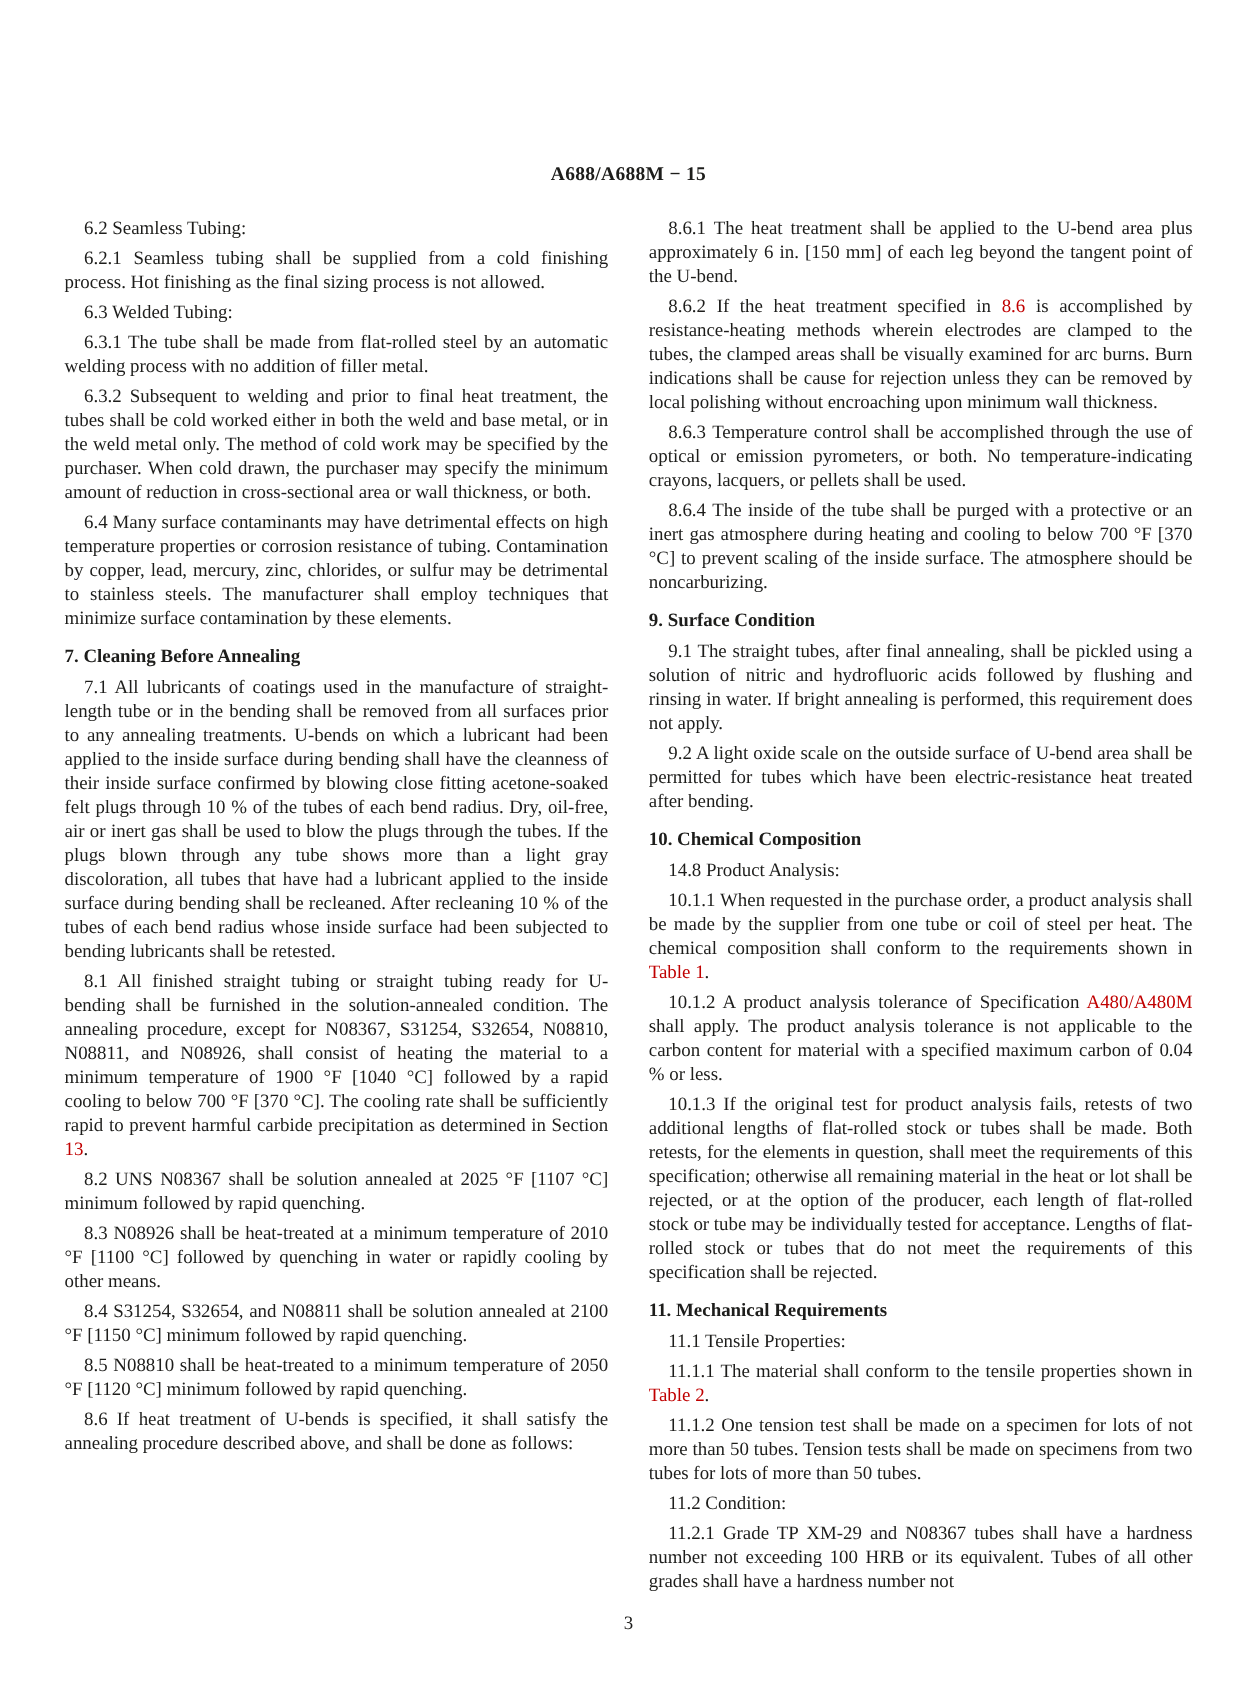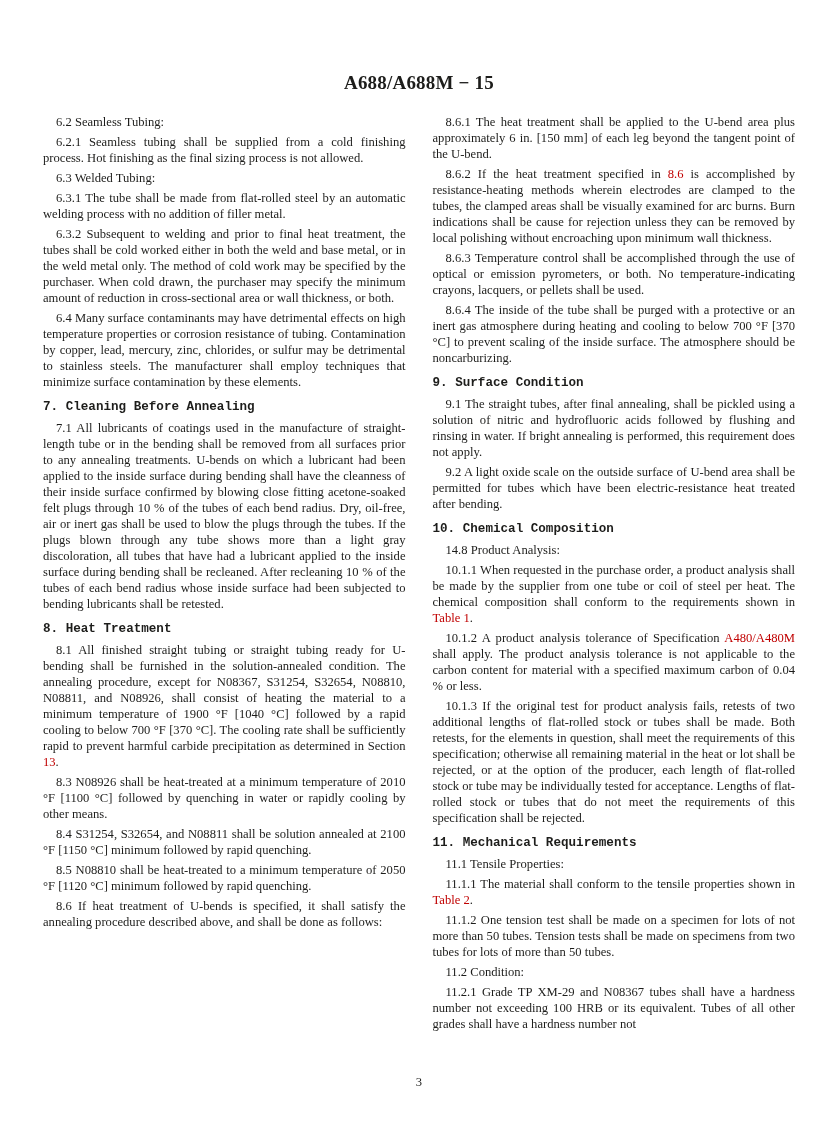--- a/index.html
+++ b/index.html
@@ -14,22 +14,23 @@
     background: #ffffff;
     font-family: "Liberation Serif", "DejaVu Serif", serif;
     color: #1d1d1b;
     overflow: hidden;
     box-sizing: border-box;
   }
   .header {
     padding-top: 72px;
     text-align: center;
     font-weight: bold;
-    font-size: 19px;
+    font-size: 13px;
     letter-spacing: 0.2px;
+    margin-top: 36px;
   }
   .columns {
     display: flex;
     gap: 27px;
     padding: 20px 43px 0 43px;
     box-sizing: border-box;
   }
   .col {
     flex: 1 1 0;
     min-width: 0;
@@ -41,21 +42,20 @@
     margin: 0 0 4px 0;
     text-indent: 13px;
   }
   .col h3.heading {
     font-size: 12.6px;
     line-height: 16px;
     font-weight: bold;
     text-align: left;
     text-indent: 0;
     margin: 9px 0 5px 0;
-    font-family: Liberation Mono, monospace;
   }
   .run-i { }
   .run-l { color: var(--link-color, #c00000); }
   .footer {
     position: absolute;
     bottom: 32px;
     left: 0;
     right: 0;
     text-align: center;
     font-size: 12.6px;
@@ -70,22 +70,22 @@
   <div class="columns">
     <div class="col">
         <p class="para"><span>6.2 </span><span class="run-i">Seamless Tubing:</span></p>
         <p class="para"><span>6.2.1 Seamless tubing shall be supplied from a cold finishing process. Hot finishing as the final sizing process is not allowed.</span></p>
         <p class="para"><span>6.3 </span><span class="run-i">Welded Tubing:</span></p>
         <p class="para"><span>6.3.1 The tube shall be made from flat-rolled steel by an automatic welding process with no addition of filler metal.</span></p>
         <p class="para"><span>6.3.2 Subsequent to welding and prior to final heat treatment, the tubes shall be cold worked either in both the weld and base metal, or in the weld metal only. The method of cold work may be specified by the purchaser. When cold drawn, the purchaser may specify the minimum amount of reduction in cross-sectional area or wall thickness, or both.</span></p>
         <p class="para"><span>6.4 Many surface contaminants may have detrimental effects on high temperature properties or corrosion resistance of tubing. Contamination by copper, lead, mercury, zinc, chlorides, or sulfur may be detrimental to stainless steels. The manufacturer shall employ techniques that minimize surface contamination by these elements.</span></p>
         <h3 class="heading"><span>7. Cleaning Before Annealing</span></h3>
         <p class="para"><span>7.1 All lubricants of coatings used in the manufacture of straight-length tube or in the bending shall be removed from all surfaces prior to any annealing treatments. U-bends on which a lubricant had been applied to the inside surface during bending shall have the cleanness of their inside surface confirmed by blowing close fitting acetone-soaked felt plugs through 10 % of the tubes of each bend radius. Dry, oil-free, air or inert gas shall be used to blow the plugs through the tubes. If the plugs blown through any tube shows more than a light gray discoloration, all tubes that have had a lubricant applied to the inside surface during bending shall be recleaned. After recleaning 10 % of the tubes of each bend radius whose inside surface had been subjected to bending lubricants shall be retested.</span></p>
-        <h3 class="heading"><span>8. Heat Treatment</span></h3>
         <p class="para"><span>8.1 All finished straight tubing or straight tubing ready for U-bending shall be furnished in the solution-annealed condition. The annealing procedure, except for N08367, S31254, S32654, N08810, N08811, and N08926, shall consist of heating the material to a minimum temperature of 1900 °F [1040 °C] followed by a rapid cooling to below 700 °F [370 °C]. The cooling rate shall be sufficiently rapid to prevent harmful carbide precipitation as determined in Section </span><span class="run-l">13</span><span>.</span></p>
+        <p class="para"><span>8.2 UNS N08367 shall be solution annealed at 2025 °F [1107 °C] minimum followed by rapid quenching.</span></p>
         <p class="para"><span>8.3 N08926 shall be heat-treated at a minimum temperature of 2010 °F [1100 °C] followed by quenching in water or rapidly cooling by other means.</span></p>
         <p class="para"><span>8.4 S31254, S32654, and N08811 shall be solution annealed at 2100 °F [1150 °C] minimum followed by rapid quenching.</span></p>
         <p class="para"><span>8.5 N08810 shall be heat-treated to a minimum temperature of 2050 °F [1120 °C] minimum followed by rapid quenching.</span></p>
         <p class="para"><span>8.6 If heat treatment of U-bends is specified, it shall satisfy the annealing procedure described above, and shall be done as follows:</span></p>
       </div>
     <div class="col">
         <p class="para"><span>8.6.1 The heat treatment shall be applied to the U-bend area plus approximately 6 in. [150 mm] of each leg beyond the tangent point of the U-bend.</span></p>
         <p class="para"><span>8.6.2 If the heat treatment specified in </span><span class="run-l">8.6</span><span> is accomplished by resistance-heating methods wherein electrodes are clamped to the tubes, the clamped areas shall be visually examined for arc burns. Burn indications shall be cause for rejection unless they can be removed by local polishing without encroaching upon minimum wall thickness.</span></p>
         <p class="para"><span>8.6.3 Temperature control shall be accomplished through the use of optical or emission pyrometers, or both. No temperature-indicating crayons, lacquers, or pellets shall be used.</span></p>
         <p class="para"><span>8.6.4 The inside of the tube shall be purged with a protective or an inert gas atmosphere during heating and cooling to below 700 °F [370 °C] to prevent scaling of the inside surface. The atmosphere should be noncarburizing.</span></p>

